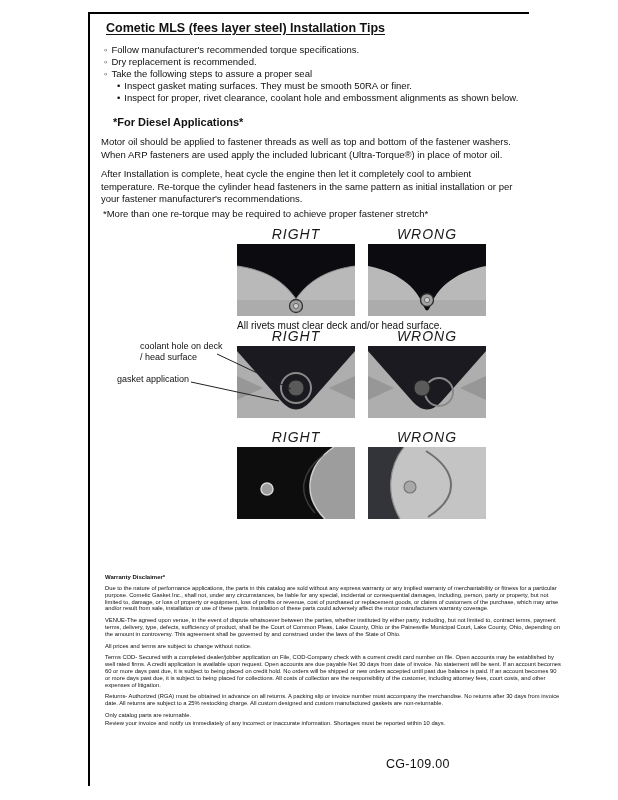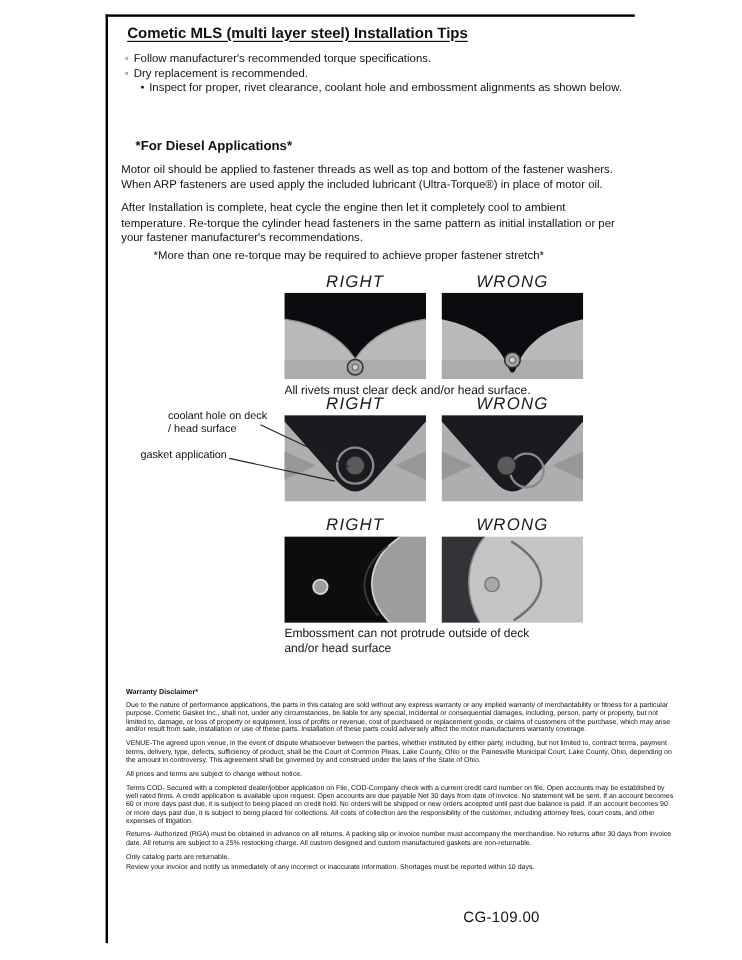--- a/index.html
+++ b/index.html
@@ -23,21 +23,21 @@
   .bullets { position:absolute; left:104px; top:44px; font-size:9.5px; line-height:12px; width:430px;text-align:center; }
   .bullet-item { display:flex; }
   .bullet-item::before { content:"◦"; margin-right:4px; font-size:9.5px; }
   .sub-bullet-item { display:flex; margin-left:13px; }
   .sub-bullet-item::before { content:"•"; margin-right:4px; font-size:9.5px; }
 
   .diesel-heading { position:absolute; left:113px; top:116px; font-size:11px; font-weight:bold; }
   .para { position:absolute; left:101px; width:416px; font-size:9.5px; line-height:12.5px; }
   .para1 { top:136px; }
   .para2 { top:168px; }
-  .note { position:absolute; left:128px; top:208px; font-size:9.5px; }
+  .note { position:absolute; left:103px; top:208px; font-size:9.5px; }
 
   .diag-row { position:absolute; left:237px; }
   .diag-row-1 { top:226px; }
   .diag-row-2 { top:328px; }
   .diag-row-3 { top:429px; }
   .diag-cols { display:flex; gap:13px; }
   .diag-col { width:118px; display:flex; flex-direction:column; align-items:center;font-style:italic; }
   .rw-label { font-size:14px; letter-spacing:1px; height:16px; margin-bottom:2px; color:#1a1a1a; }
   .diag { width:118px; height:72px; display:block; }
   .caption { font-size:10px; margin-top:4px; line-height:12px; }
@@ -54,28 +54,34 @@
   .disclaimer p.tight { margin-bottom:1px; }
 
   .page-code { position:absolute; left:386px; top:757px; font-size:12.5px; letter-spacing:0.3px; }
 </style>
 </head>
 <body>
 
 <div class="border-top"></div>
 <div class="border-left"></div>
 
-<h1 class="title">Cometic MLS (multi layer steel) Installation Tips</h1>
+<h1 class="title">Cometic MLS (fees layer steel) Installation Tips</h1>
 
 <div class="bullets">
   <div class="bullet-item">
       <span>Follow manufacturer's recommended torque specifications.</span>
     </div>
   <div class="bullet-item">
       <span>Dry replacement is recommended.</span>
+    </div>
+  <div class="bullet-item">
+      <span>Take the following steps to assure a proper seal</span>
+    </div>
+  <div class="sub-bullet-item">
+      <span>Inspect gasket mating surfaces.  They must be smooth 50RA or finer.</span>
     </div>
   <div class="sub-bullet-item">
       <span>Inspect for proper, rivet clearance, coolant hole and embossment alignments as shown below.</span>
     </div>
 </div>
 
 <h2 class="diesel-heading">*For Diesel Applications*</h2>
 <p class="para para1">Motor oil should be applied to fastener threads as well as top and bottom of the fastener washers. When ARP fasteners are used apply the included lubricant (Ultra-Torque®) in place of motor oil.</p>
 <p class="para para2">After Installation is complete, heat cycle the engine then let it completely cool to ambient temperature. Re-torque the cylinder head fasteners in the same pattern as initial installation or per your fastener manufacturer's recommendations.</p>
 <p class="note">*More than one re-torque may be required to achieve proper fastener stretch*</p>
@@ -157,21 +163,20 @@
       <div class="rw-label">WRONG</div>
       <svg class="diag" viewBox="0 0 118 72">
         <rect width="118" height="72" fill="#c4c4c4"></rect>
         <path d="M0,0 H36 C20,20 18,48 32,72 H0 Z" fill="#33333a"></path>
         <path d="M36,0 C20,20 18,48 32,72" stroke="#8a8a8a" stroke-width="1.2" fill="none"></path>
         <circle cx="42" cy="40" r="6" fill="#a8a8a8" stroke="#777" stroke-width="1.2"></circle>
         <path d="M58,4 C90,24 92,50 60,70" stroke="#6f6f6f" stroke-width="2" fill="none"></path>
       </svg>
     </div>
   </div>
-  <div class="caption caption-3">Embossment can not protrude outside of deck and/or head surface</div>
 </div>
 
 <div class="disclaimer">
   <h3>Warranty Disclaimer*</h3>
   <p>Due to the nature of performance applications, the parts in this catalog are sold without any express warranty or any implied warranty of merchantability or fitness for a particular purpose.  Cometic Gasket Inc., shall not, under any circumstances, be liable for any special, incidental or consequential damages, including, person, party or property, but not limited to, damage, or loss of property or equipment, loss of profits or revenue, cost of purchased or replacement goods, or claims of customers of the purchase, which may arise and/or result from sale, installation or use of these parts.  Installation of these parts could adversely affect the motor manufacturers warranty coverage.</p>
   <p>VENUE-The agreed upon venue, in the event of dispute whatsoever between the parties, whether instituted by either party, including, but not limited to, contract terms, payment terms, delivery, type, defects, sufficiency of product, shall be the Court of Common Pleas, Lake County, Ohio or the Painesville Municipal Court, Lake County, Ohio, depending on the amount in controversy.  This agreement shall be governed by and construed under the laws of the State of Ohio.</p>
   <p>All prices and terms are subject to change without notice.</p>
   <p>Terms COD- Secured with a completed dealer/jobber application on File, COD-Company check with a current credit card number on file.  Open accounts may be established by well rated firms.  A credit application is available upon request.  Open accounts are due payable Net 30 days from date of invoice.  No statement will be sent.  If an account becomes 60 or more days past due, it is subject to being placed on credit hold.  No orders will be shipped or new orders accepted until past due balance is paid.  If an account becomes 90 or more days past due, it is subject to being placed for collections.  All costs of collection are the responsibility of the customer, including attorney fees, court costs, and other expenses of litigation.</p>
   <p>Returns- Authorized (RGA) must be obtained in advance on all returns.  A packing slip or invoice number must accompany the merchandise.  No returns after 30 days from invoice date.  All returns are subject to a 25% restocking charge.  All custom designed and custom manufactured gaskets are non-returnable.</p>
   <p class="tight">Only catalog parts are returnable.</p>

